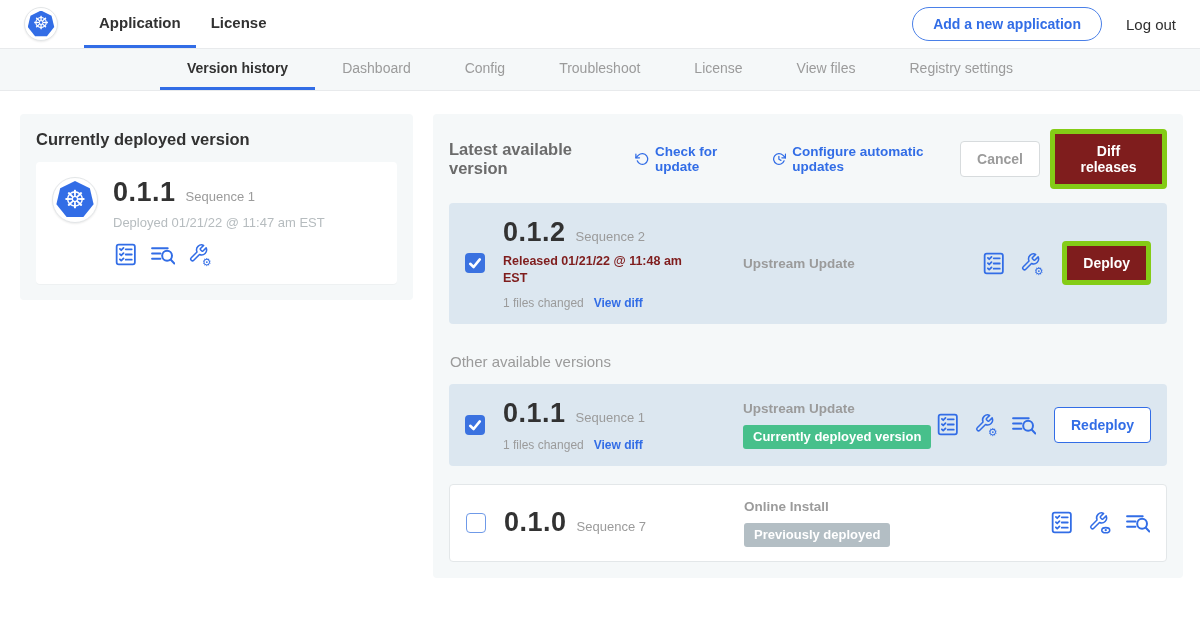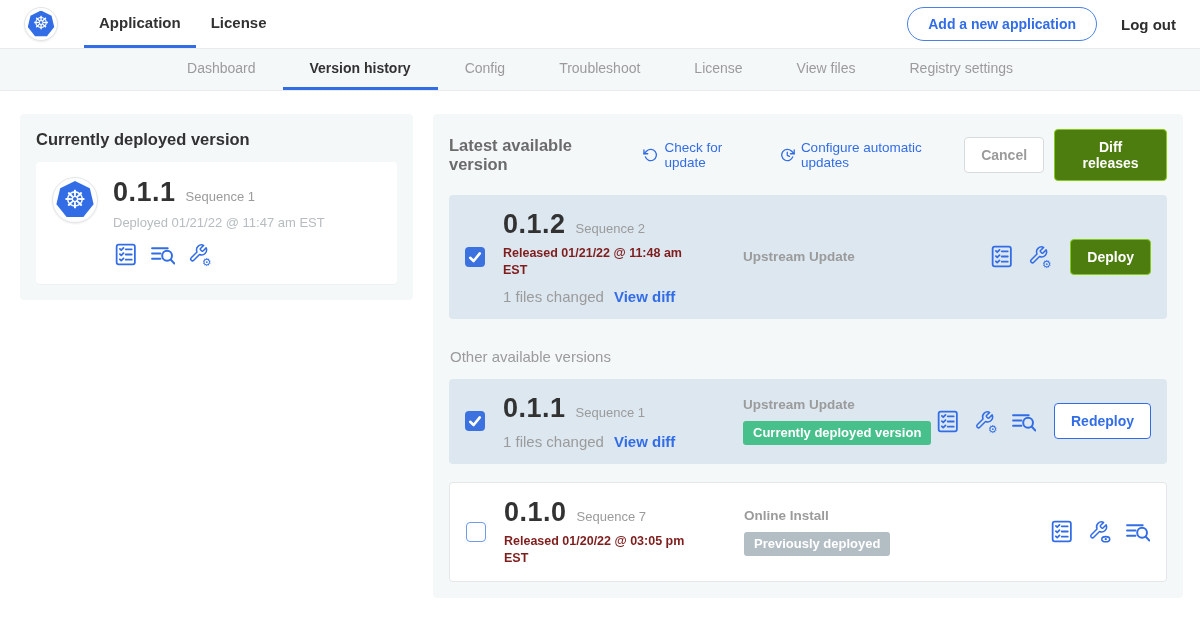--- a/index.html
+++ b/index.html
@@ -17,21 +17,21 @@
     clip-path:polygon(50% 0%, 89% 19%, 99% 61%, 72% 95%, 28% 95%, 1% 61%, 11% 19%);
     display:flex; align-items:center; justify-content:center; }
   .kube-helm { color:#fff; font-size:18px; line-height:1; transform:translateY(-1px); }
   .top-tab { display:flex; align-items:center; padding:0 15px; font-size:15px;
     font-weight:bold; color:#323232; border-bottom:3px solid transparent; cursor:pointer; }
   .top-tab.active { border-bottom-color:#326de6; }
   .topnav-spacer { flex:1; }
   .add-app-btn { align-self:center; background:#fff; color:#326de6; font-weight:bold;
     font-size:14px; border:1.5px solid #4a80e8; border-radius:18px; padding:8px 20px; cursor:pointer;
     font-family:"Liberation Sans", sans-serif; }
-  .logout { align-self:center; margin-left:24px; font-size:15px; color:#2f2f2f; cursor:pointer;font-weight:bold; }
+  .logout { align-self:center; margin-left:24px; font-size:15px; color:#2f2f2f; cursor:pointer; }
 
   
   .subnav { height:42px; background:#f5f8f9; border-bottom:1px solid #e8eaec;
     display:flex; justify-content:center; align-items:stretch; }
   .sub-tab { display:flex; align-items:center; padding:0 27px; font-size:14px;
     color:#9b9b9b; border-bottom:3px solid transparent; cursor:pointer; }
   .sub-tab.active { color:#323232; font-weight:bold; border-bottom-color:#326de6; }
 
   
   .main { display:flex; gap:20px; padding:23px 17px 0 20px; align-items:flex-start; }
@@ -48,40 +48,40 @@
   .seq { font-size:13px; color:#9b9b9b; }
   .deployed { font-size:13px; color:#b6bcbf; margin-top:7px; }
   .icon-row { display:flex; gap:12px; margin-top:12px; align-items:center; }
   .act-icon { width:25px; height:25px; display:block; cursor:pointer; }
 
   
   .right-panel { flex:1; padding:15px 16px 16px 16px; }
   .latest-header { display:flex; align-items:center; }
   .latest-title { font-size:16.5px; font-weight:bold; color:#6b6b6b; }
   .hdr-link { display:flex; align-items:center; gap:6px; color:#326de6; font-size:13.5px;
-    font-weight:normal; cursor:pointer; margin-left:18px;justify-content:flex-end; }
+    font-weight:bold; cursor:pointer; margin-left:18px;justify-content:flex-end; }
   .hdr-link svg { width:16px; height:16px; }
   .hdr-spacer { flex:1; }
   .btn { border-radius:4px; font-size:14px; font-weight:bold; padding:9px 16px;
     cursor:pointer; font-family:"Liberation Sans", sans-serif; }
   .btn-cancel { background:#fff; color:#9b9b9b; border:1px solid #d7dbdd; margin-right:10px;padding-left:16px; }
-  .btn-primary { background:#4d7c0f; color:#fff; border:1px solid #84cc16; }
+  .btn-primary { background:#7f1d1d; color:#fff; border:5px solid #84cc16; }
   .btn-outline { background:#fff; color:#326de6; border:1.5px solid #326de6; }
 
   .ver-card { border-radius:4px; padding:14px 16px; display:flex; align-items:center; margin-top:14px; }
   .ver-card.selected { background:#dce7f0; }
   .ver-card.plain { background:#fff; border:1px solid #e3e7e9; }
   .chk-wrap { width:20px; margin-right:18px; flex:0 0 auto; }
   .chk { width:20px; height:20px; border-radius:4px; display:flex; align-items:center;
     justify-content:center; cursor:pointer; }
   .chk.checked { background:#3b72e0; }
   .chk.empty { background:#fff; border:1.5px solid #6f9ae8; }
   .col1 { width:202px; flex:0 0 auto; }
   .released { font-size:12.5px; font-weight:bold; color:#7f1d1d; margin-top:5px; line-height:1.35; width:190px; }
-  .files-row { display:flex; gap:10px; margin-top:9px; font-size:15px; color:#9b9b9b; align-items:baseline; }
+  .files-row { display:flex; gap:10px; margin-top:9px; font-size:12px; color:#9b9b9b; align-items:baseline; }
   .view-diff { color:#326de6; font-weight:bold; cursor:pointer; }
   .col2 { flex:1; padding-left:38px; display:flex; flex-direction:column; justify-content:center; }
   .source { font-size:13.5px; font-weight:bold; color:#9b9b9b; }
   .badge { display:inline-block; margin-top:9px; padding:4px 10px 5px 10px; border-radius:3px;
     color:#fff; font-size:13px; font-weight:bold; align-self:flex-start; }
   .badge.green { background:#47c08b; }
   .badge.gray { background:#b3bec4; }
   .actions { display:flex; align-items:center; gap:13px; }
   .actions .btn { margin-left:5px; }
   .other-title { font-size:15px; color:#9b9b9b; margin:29px 0 2px 1px; }
@@ -145,22 +145,22 @@
     </span>
   </div>
   <div class="top-tab active">Application</div>
   <div class="top-tab">License</div>
   <div class="topnav-spacer"></div>
   <button class="add-app-btn">Add a new application</button>
   <div class="logout">Log out</div>
 </header>
 
 <nav class="subnav">
+  <div class="sub-tab active">Version history</div>
   <div class="sub-tab">Dashboard</div>
-  <div class="sub-tab active">Version history</div>
   <div class="sub-tab">Config</div>
   <div class="sub-tab">Troubleshoot</div>
   <div class="sub-tab">License</div>
   <div class="sub-tab">View files</div>
   <div class="sub-tab">Registry settings</div>
 </nav>
 
 <main class="main">
 
   <section class="panel left-panel">
@@ -286,21 +286,20 @@
 
     <div class="ver-card plain" style="margin-top:18px;">
       <div class="chk-wrap">
         <span class="chk empty"></span>
       </div>
       <div class="col1">
         <div class="ver-line">
           <span class="ver-num">0.1.0</span>
           <span class="seq">Sequence 7</span>
         </div>
-        <div class="released">Released 01/20/22 @ 03:05 pm EST</div>
       </div>
       <div class="col2">
         <span class="source">Online Install</span>
         <span class="badge gray">Previously deployed</span>
       </div>
       <div class="actions">
         <svg class="act-icon" viewBox="0 0 24 24">
             <use href="#i-checklist"></use>
           </svg>
         <svg class="act-icon" viewBox="0 0 24 24">

